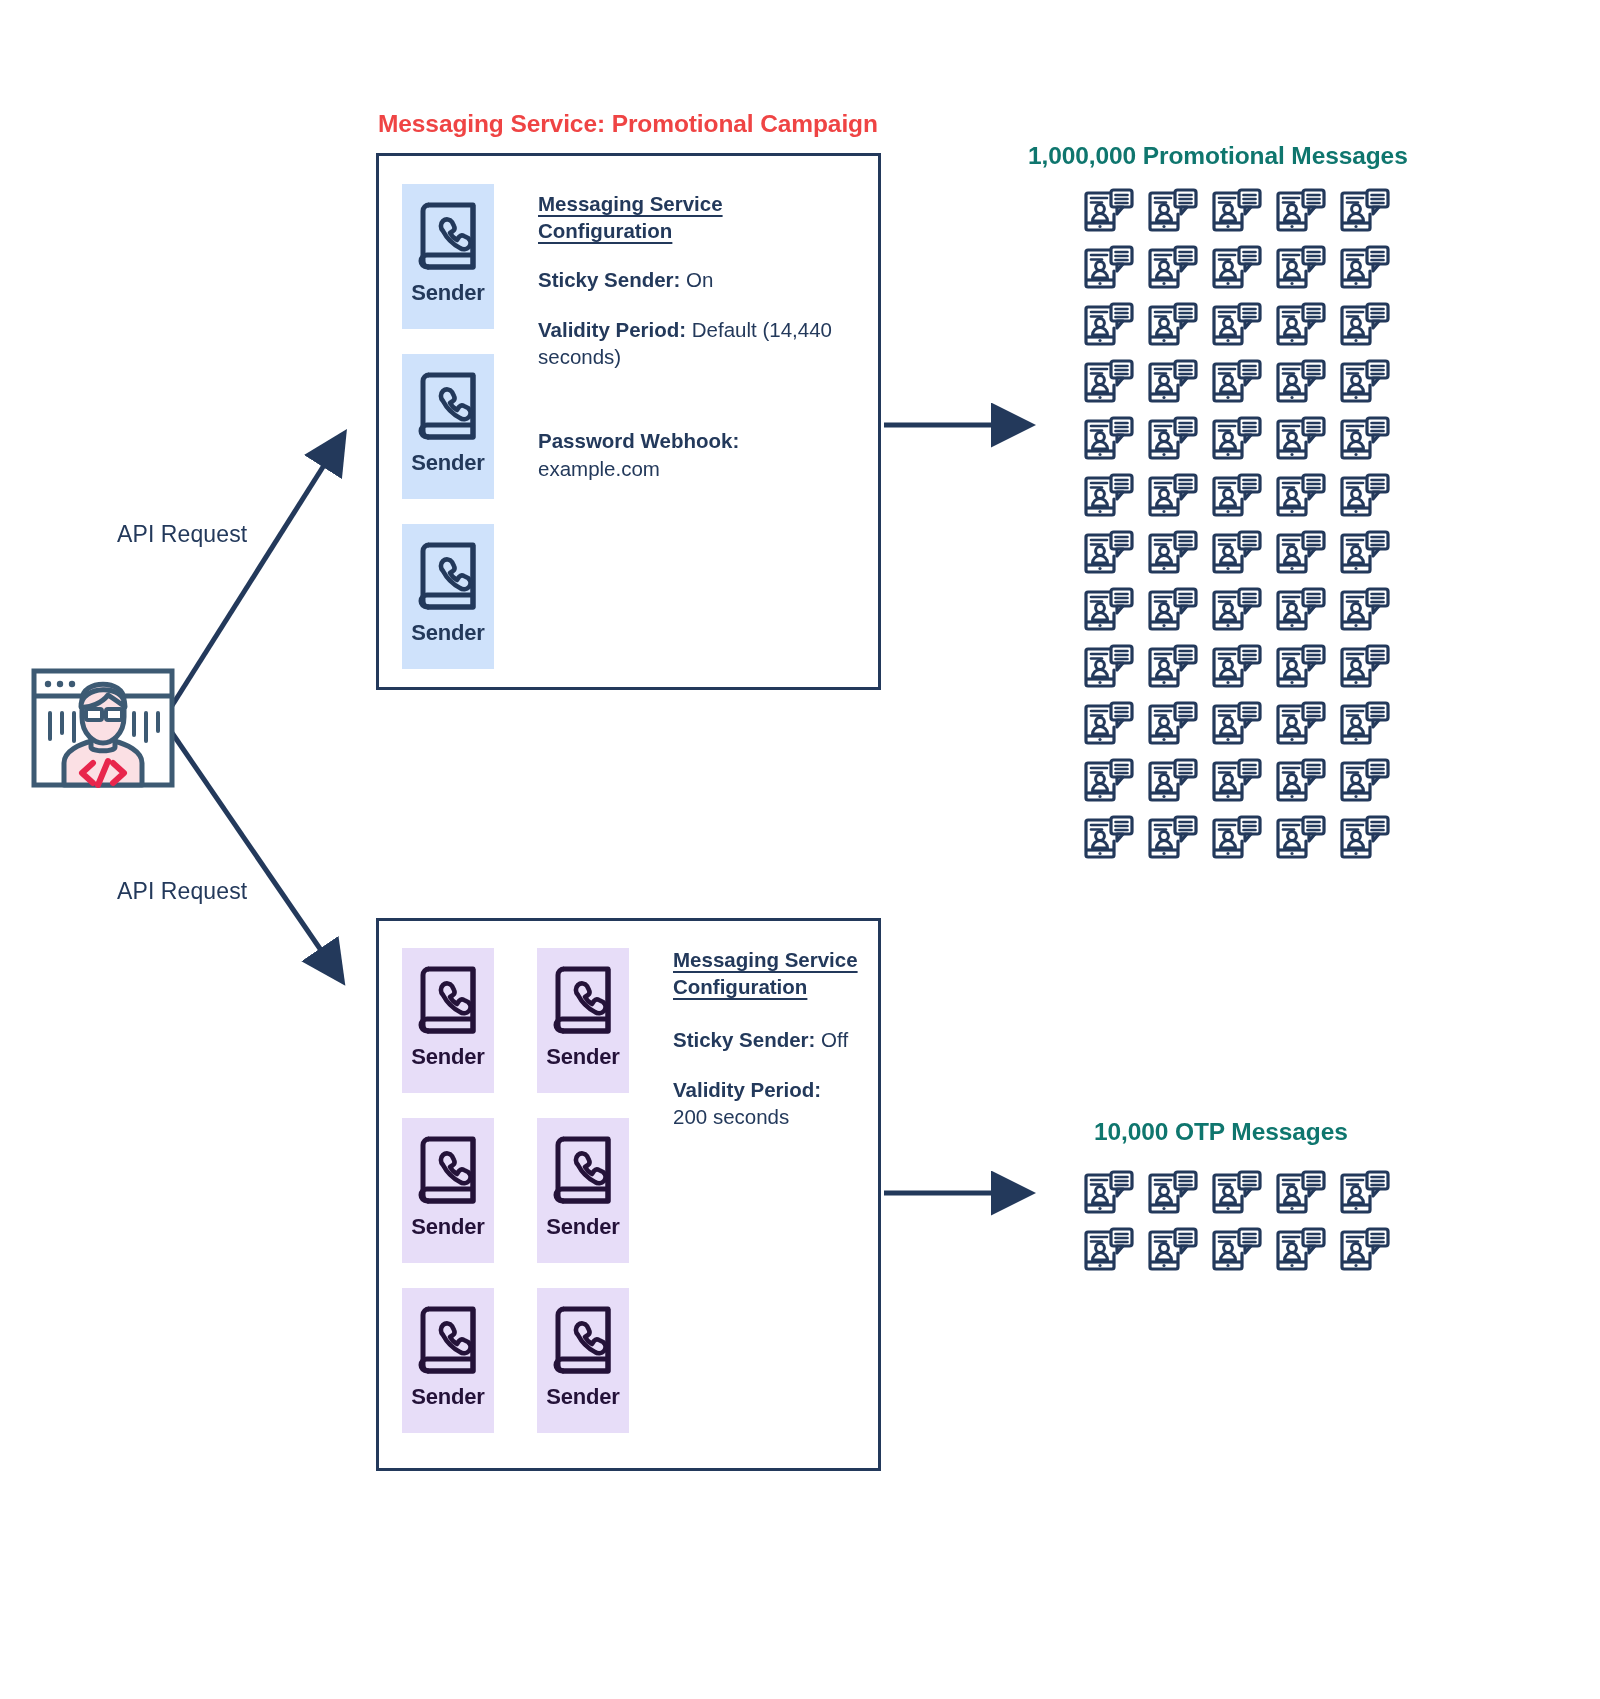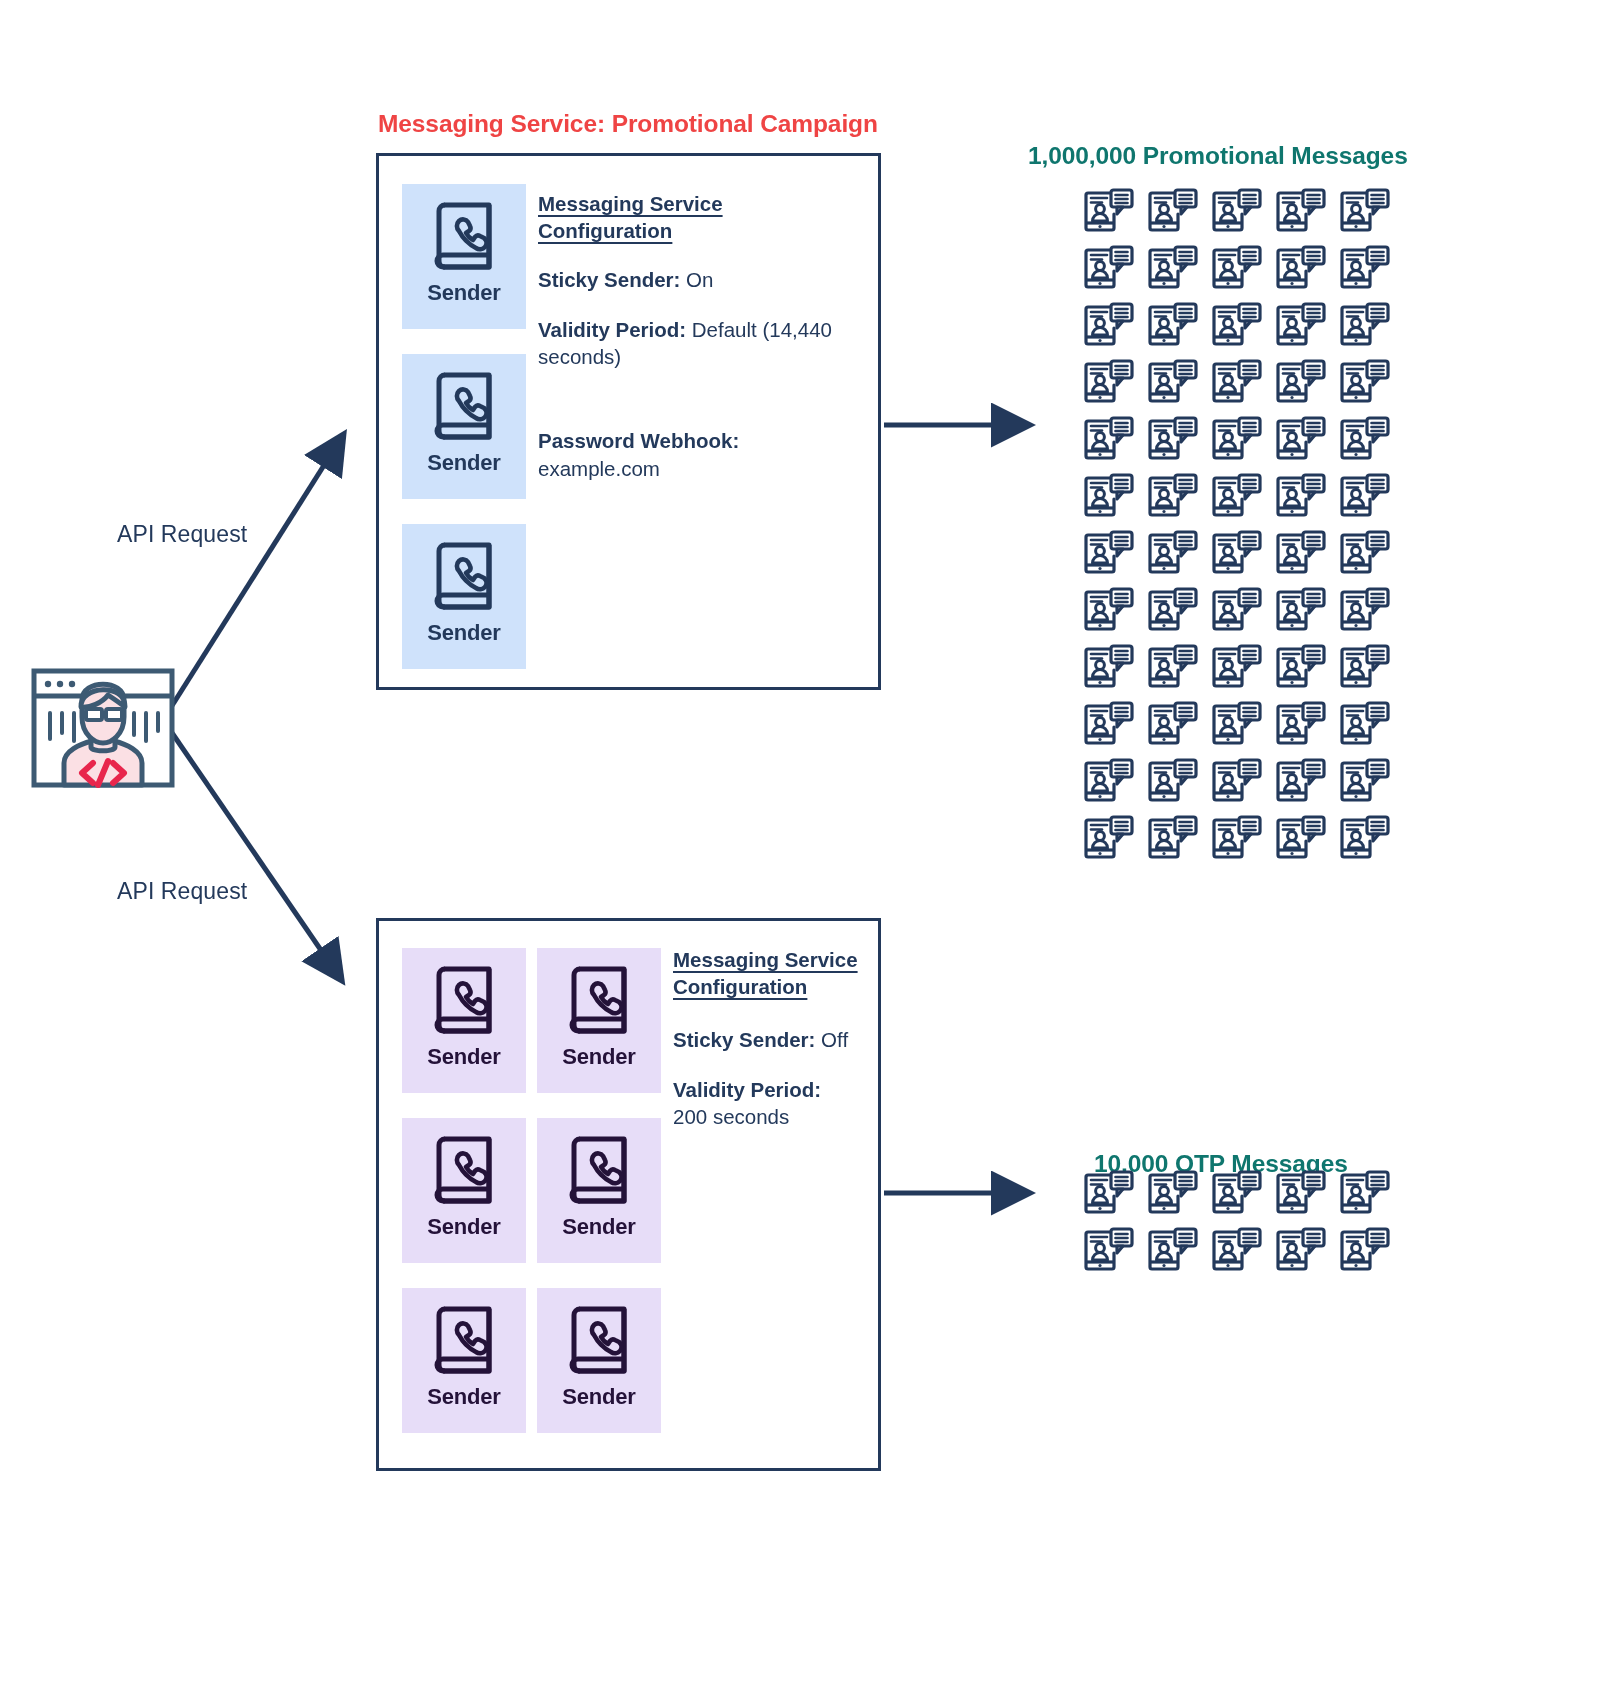--- a/index.html
+++ b/index.html
@@ -47,21 +47,21 @@
     background: #fff;
   }
   #svc-promo-title { left: 378px; top: 110px; }
   #svc-promo-box   { left: 376px; top: 153px; width: 505px; height: 537px; }
   #svc-otp-title   { left: 378px; top: 874px; }
   #svc-otp-box     { left: 376px; top: 918px; width: 505px; height: 553px; }
 
   
   .sender-tile {
     position: absolute;
-    width: 124px;
+    width: 92px;
     height: 145px;
     display: flex;
     flex-direction: column;
     align-items: center;
     justify-content: flex-start;
     padding-top: 14px;
   }
   .sender-tile .tile-label {
     font-size: 22px;
     font-weight: 700;
@@ -104,21 +104,21 @@
     display: grid;
     grid-template-columns: repeat(5, 64px);
     column-gap: 0px;
     row-gap: 0px;
   }
   .msg-cell { width: 64px; height: 57px; display: flex; align-items: center; justify-content: center; }
   .msg-ico { width: 50px; height: 47px; display: block; }
 
   #promo-heading { left: 1028px; top: 142px; }
   #promo-grid    { left: 1077px; top: 183px; }
-  #otp-heading   { left: 1094px; top: 1118px; margin-top: 32px; }
+  #otp-heading   { left: 1094px; top: 1118px; }
   #otp-grid      { left: 1077px; top: 1165px; }
 </style>
 </head>
 <body>
 
 <div class="stage">
 
   <svg id="arrow-layer" viewBox="0 0 1600 1699" width="1600" height="1699">
     <defs>
       <marker id="ah" markerWidth="9" markerHeight="9" refX="6.4" refY="4.5" orient="auto">

